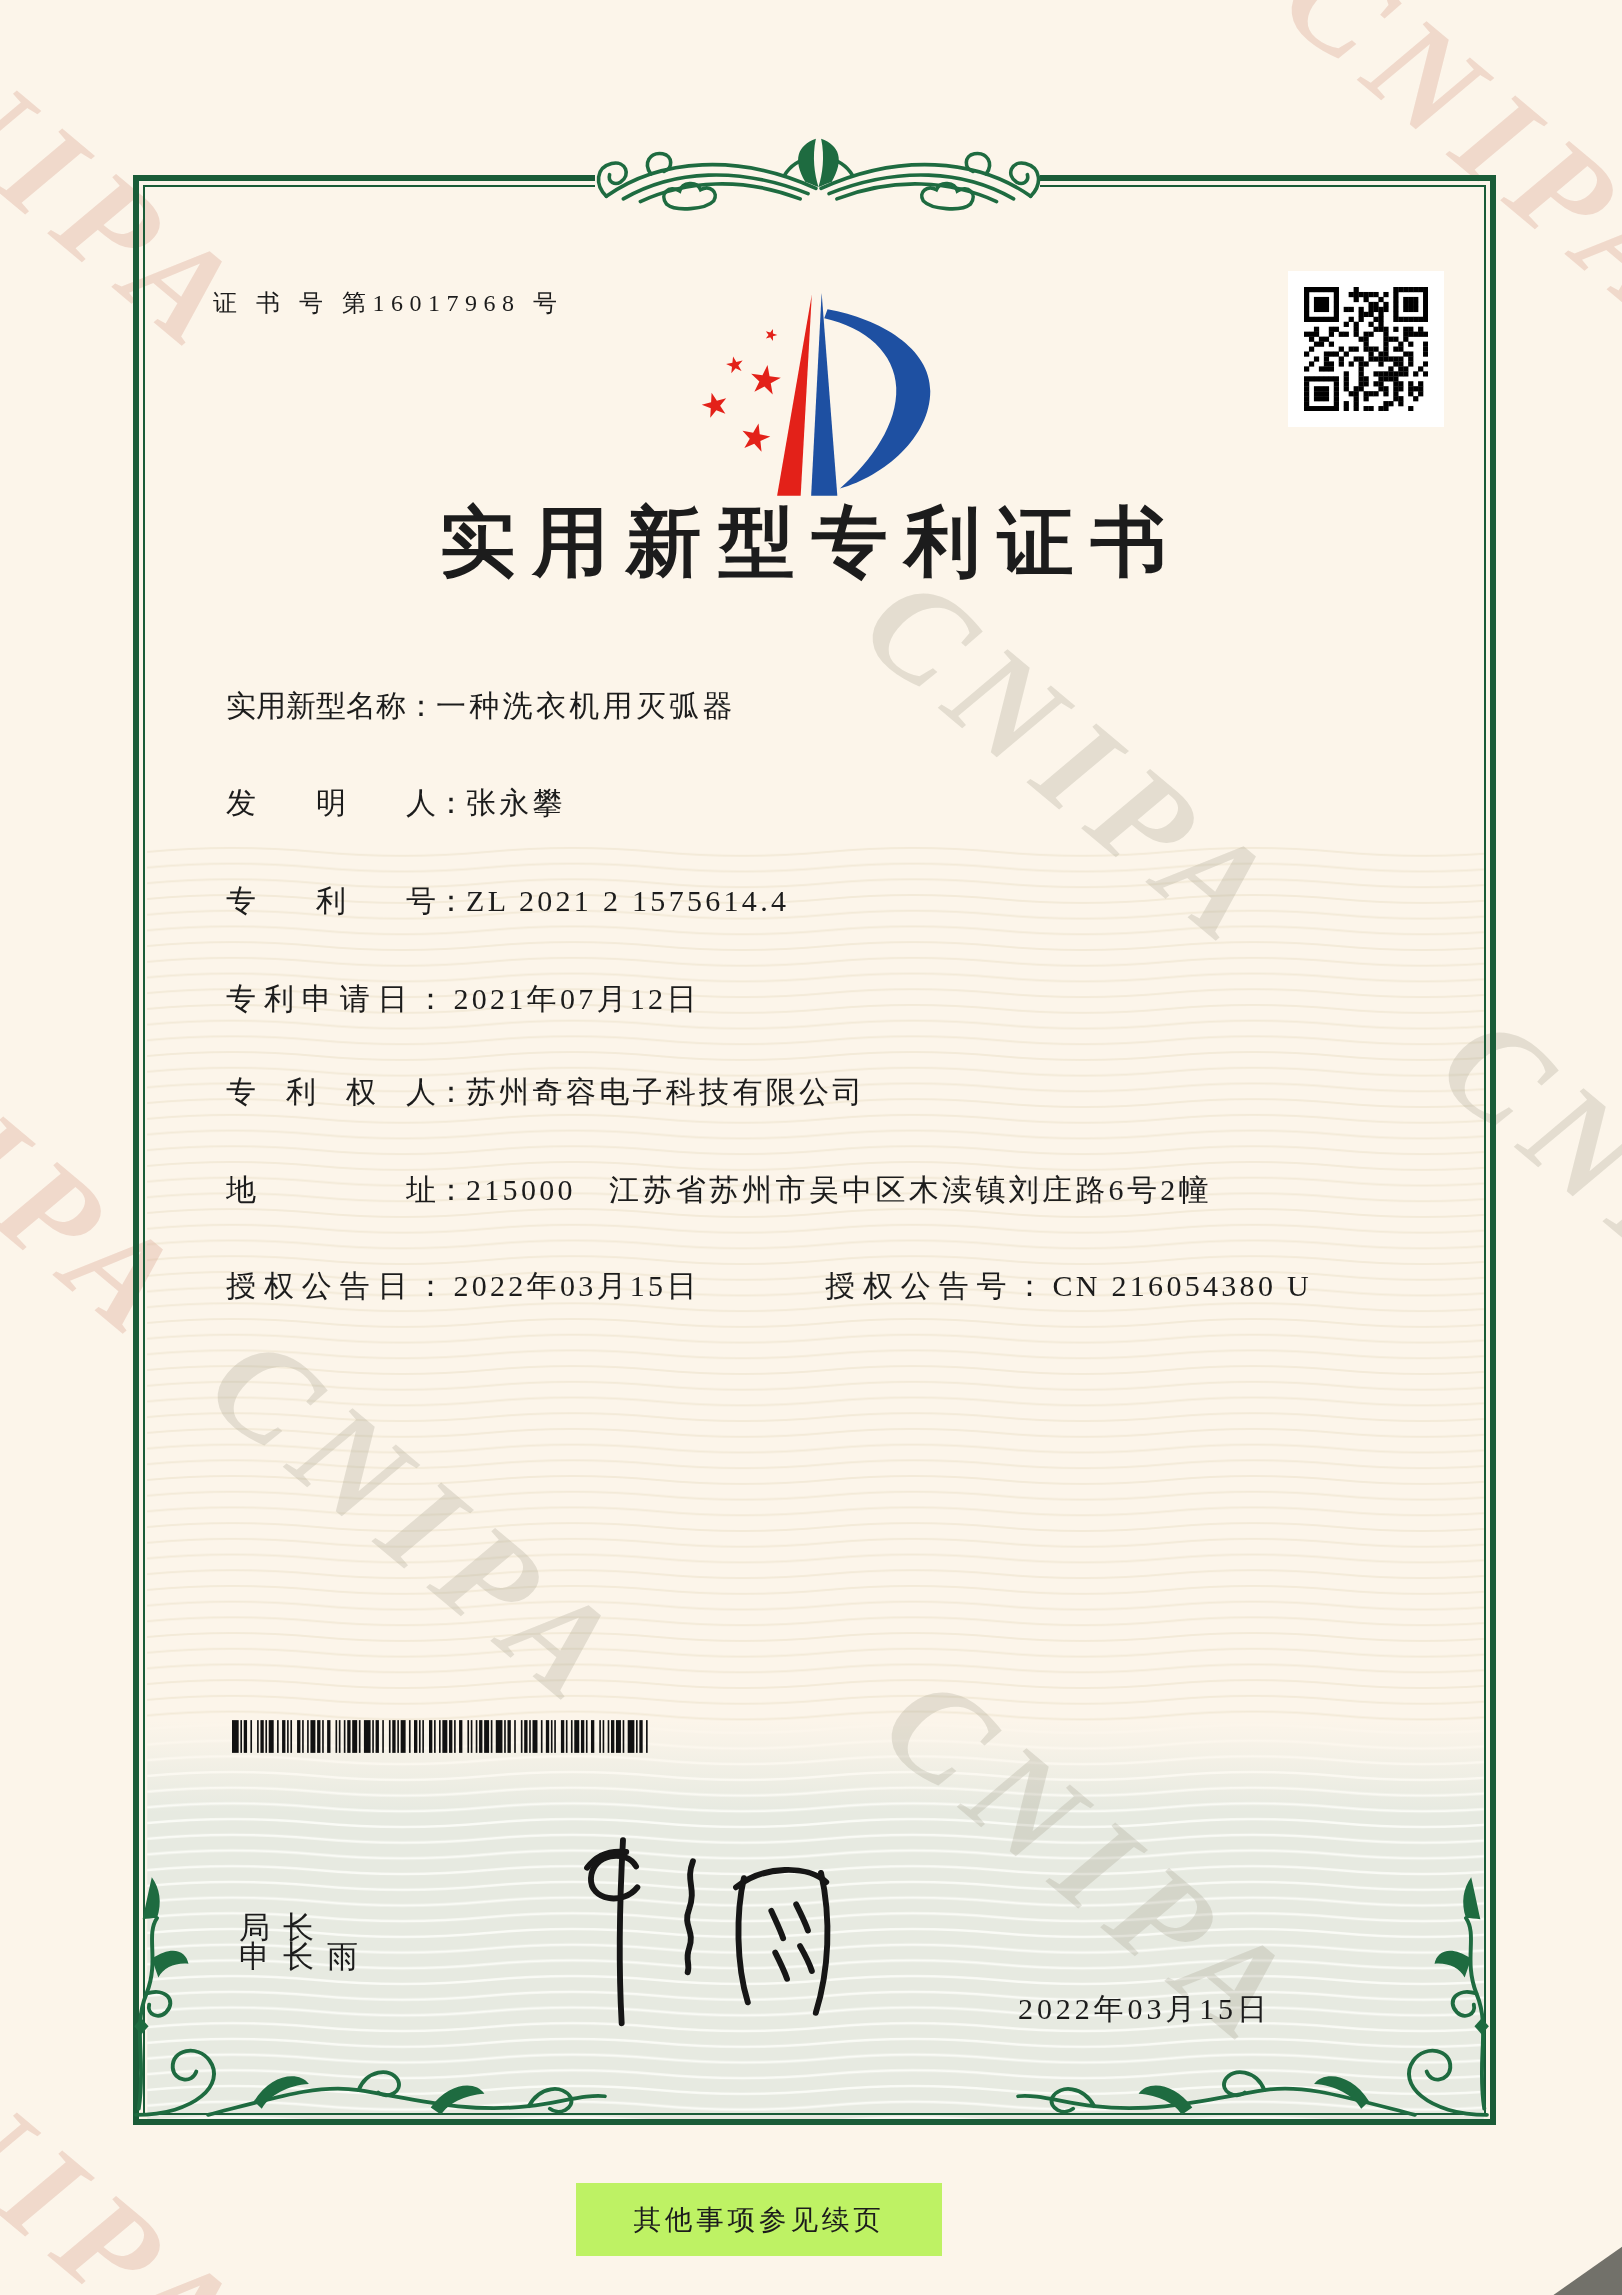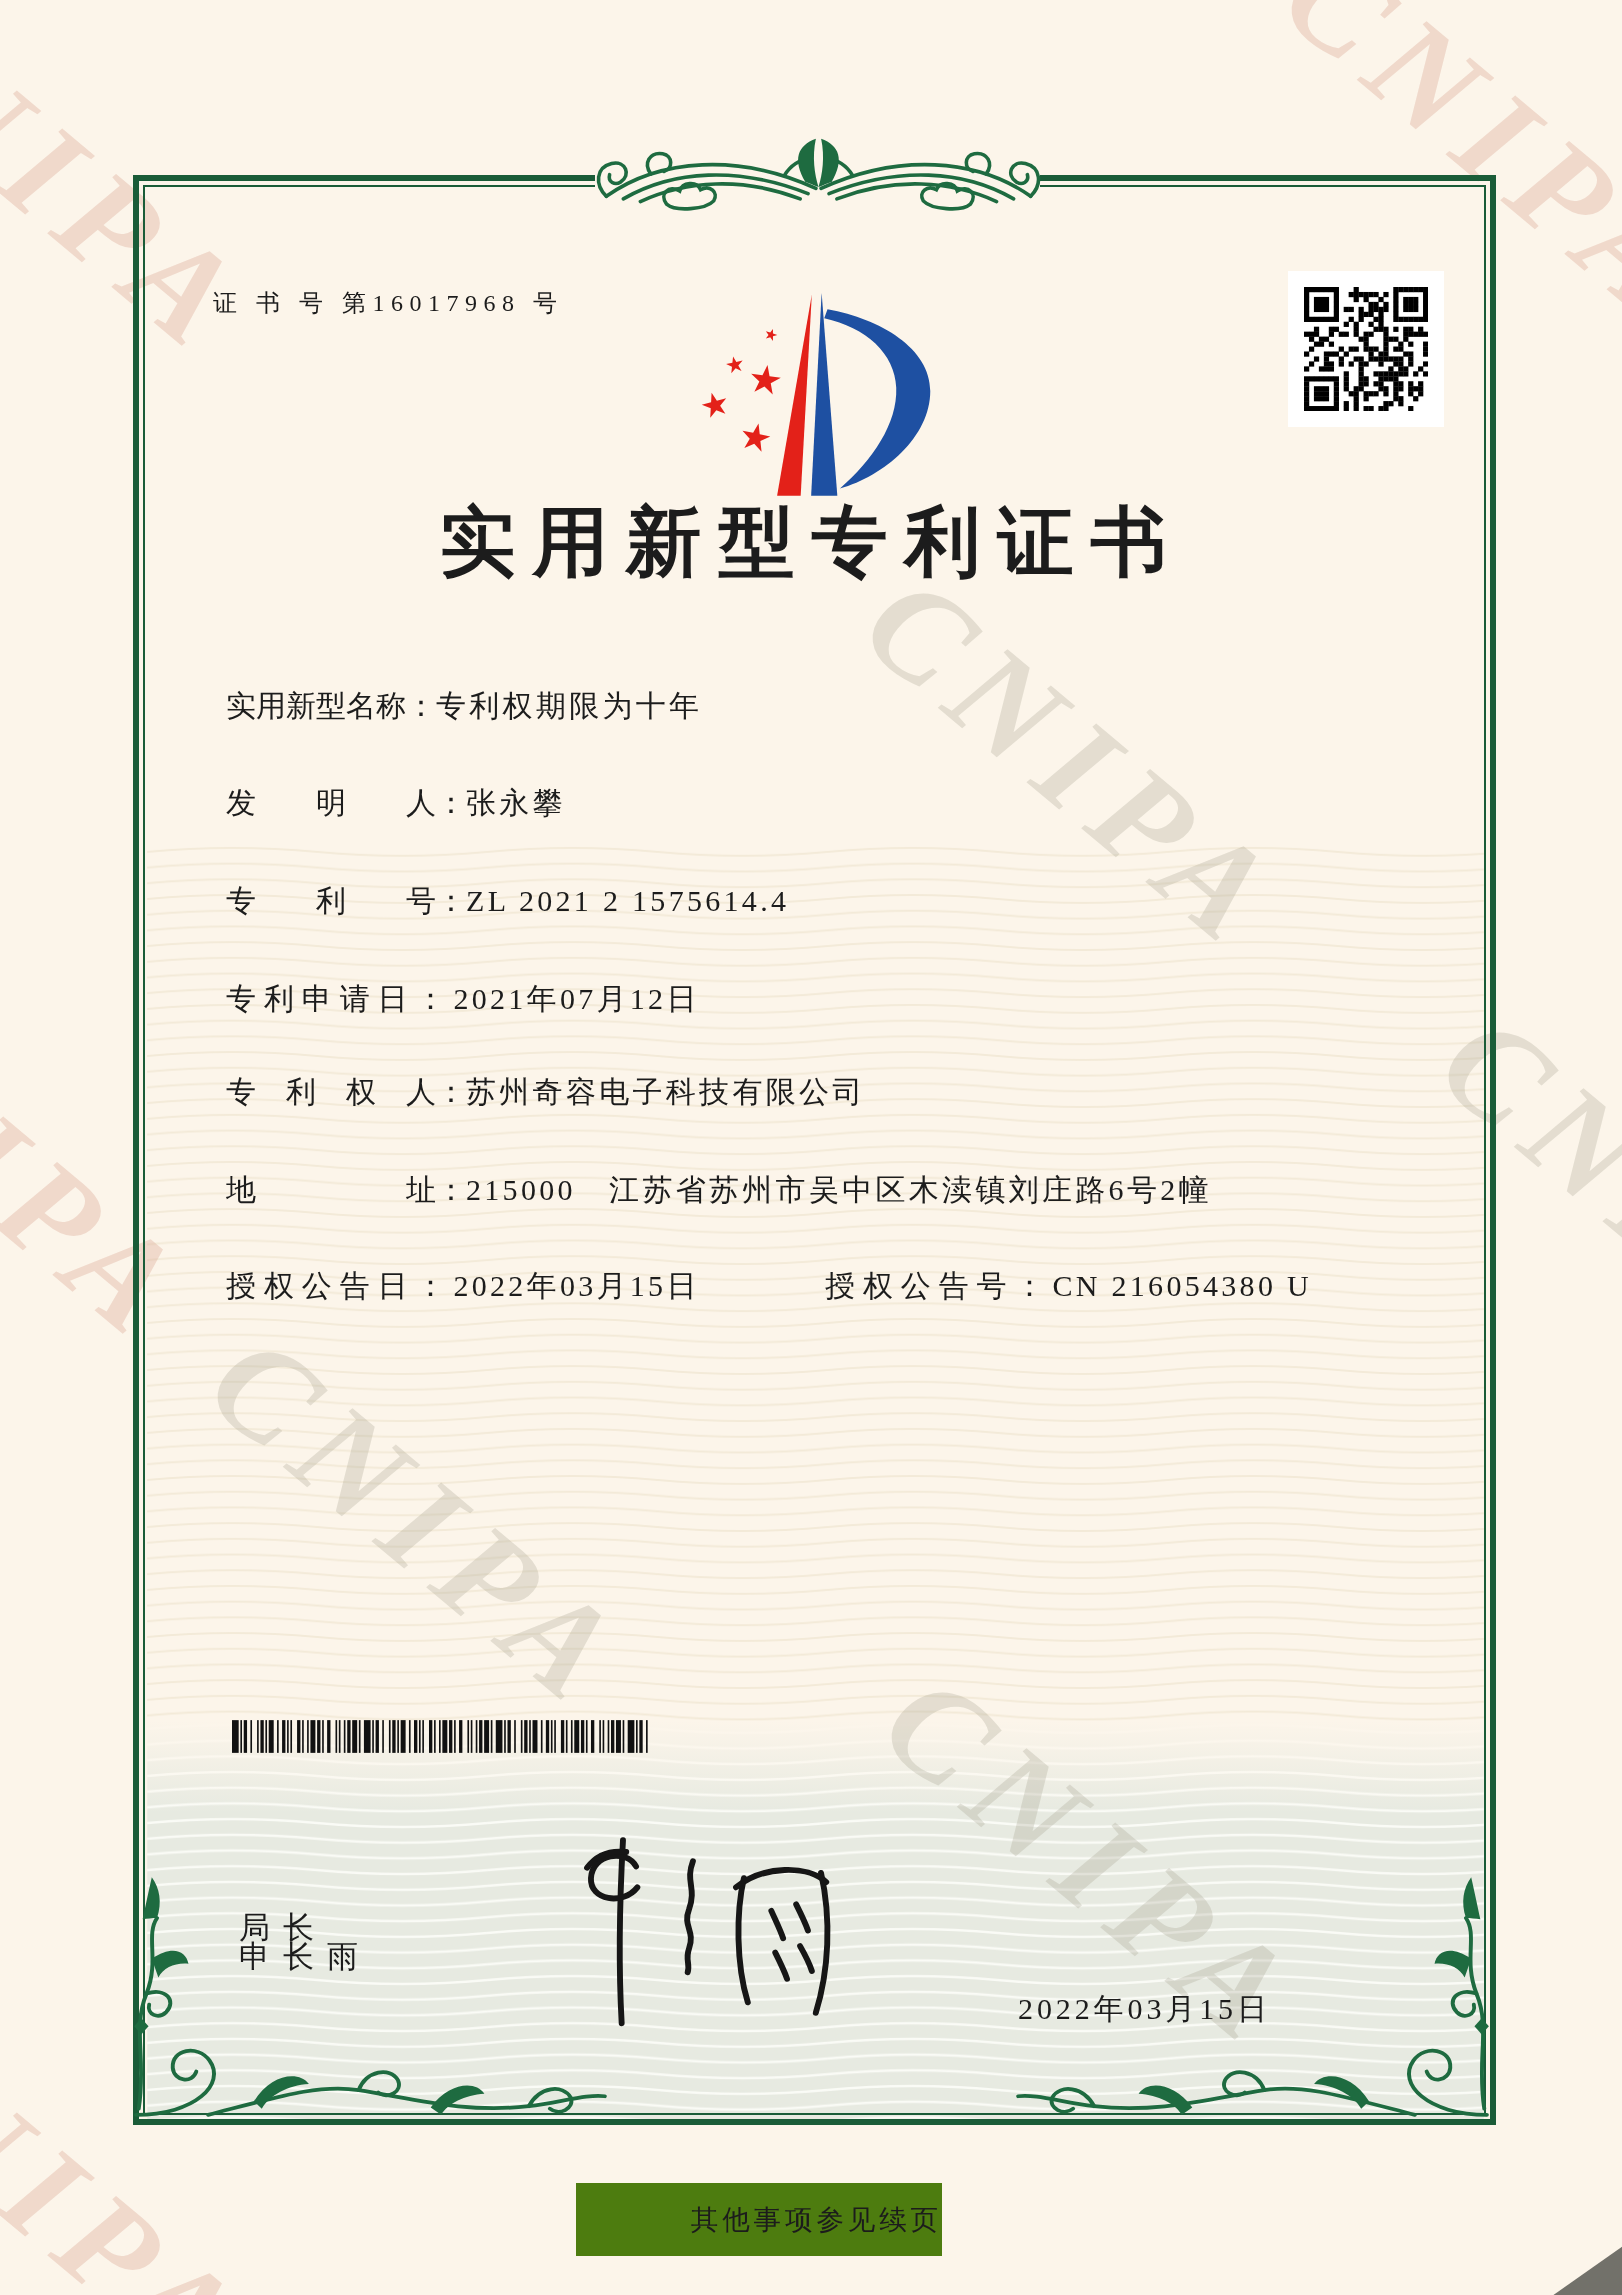--- a/index.html
+++ b/index.html
@@ -45,22 +45,22 @@
   .bodytext p{margin:0;text-indent:2em;}
   .bodytext p + p{margin-top:5.9px;}
   
   .barcode{position:absolute;z-index:6;left:232px;top:1720px;}
   .signer-title{position:absolute;z-index:6;left:239px;top:1862px;font-size:31px;letter-spacing:13px;margin-top:45px;}
   .signer-name{position:absolute;z-index:6;left:239px;top:1936px;font-size:31px;letter-spacing:13px;text-align:center;}
   .signature{position:absolute;z-index:6;left:489px;top:1827px;}
   .issue-date{position:absolute;z-index:6;left:1018px;top:1989px;font-size:30px;letter-spacing:3.9px;}
   .page-footer{position:absolute;z-index:6;left:157px;top:2093px;width:1309px;text-align:center;
     font-size:26px;letter-spacing:2.6px;}
-  .caption-box{position:absolute;z-index:6;left:576px;top:2183px;width:366px;height:73px;background:#4d7c0f;
-    display:flex;align-items:center;justify-content:flex-end;}
+  .caption-box{position:absolute;z-index:6;left:576px;top:2183px;width:366px;height:73px;background:#bef264;
+    display:flex;align-items:center;justify-content:center;}
   .caption-box span{font-size:27.5px;letter-spacing:3.9px;}
   .corner-sliver{position:absolute;z-index:7;left:1552px;top:2246px;width:71px;height:50px;
     background:#72716a;clip-path:polygon(100% 0,100% 100%,0 100%);}
 </style>
 </head>
 <body>
 
 <div class="page">
 
   <svg class="wavesvg" style="left:147px;top:844px;" width="1337" height="880" viewBox="0 0 2043 1345">
@@ -455,21 +455,21 @@
         <rect x="98.80" y="182.40" width="8" height="8" fill="#000"></rect>
         <rect x="114.00" y="182.40" width="8" height="8" fill="#000"></rect>
         <rect x="121.60" y="182.40" width="8" height="8" fill="#000"></rect>
         <rect x="159.60" y="182.40" width="8" height="8" fill="#000"></rect>
       </svg>
   </div>
 
   <div class="title">实用新型专利证书</div>
 
   <div class="row" style="top:686px">
-    <span class="flabel">实用新型名称：</span><span class="fvalue">专利权期限为十年</span>
+    <span class="flabel">实用新型名称：</span><span class="fvalue">一种洗衣机用灭弧器</span>
   </div>
   <div class="row" style="top:783px">
     <span class="flabel">发　　明　　人：</span><span class="fvalue">张永攀</span>
   </div>
   <div class="row" style="top:881px">
     <span class="flabel">专　　利　　号：</span><span class="fvalue">ZL 2021 2 1575614.4</span>
   </div>
   <div class="row" style="top:979px">
     <span class="flabel ls12">专利申请日：</span><span class="fvalue">2021年07月12日</span>
   </div>

